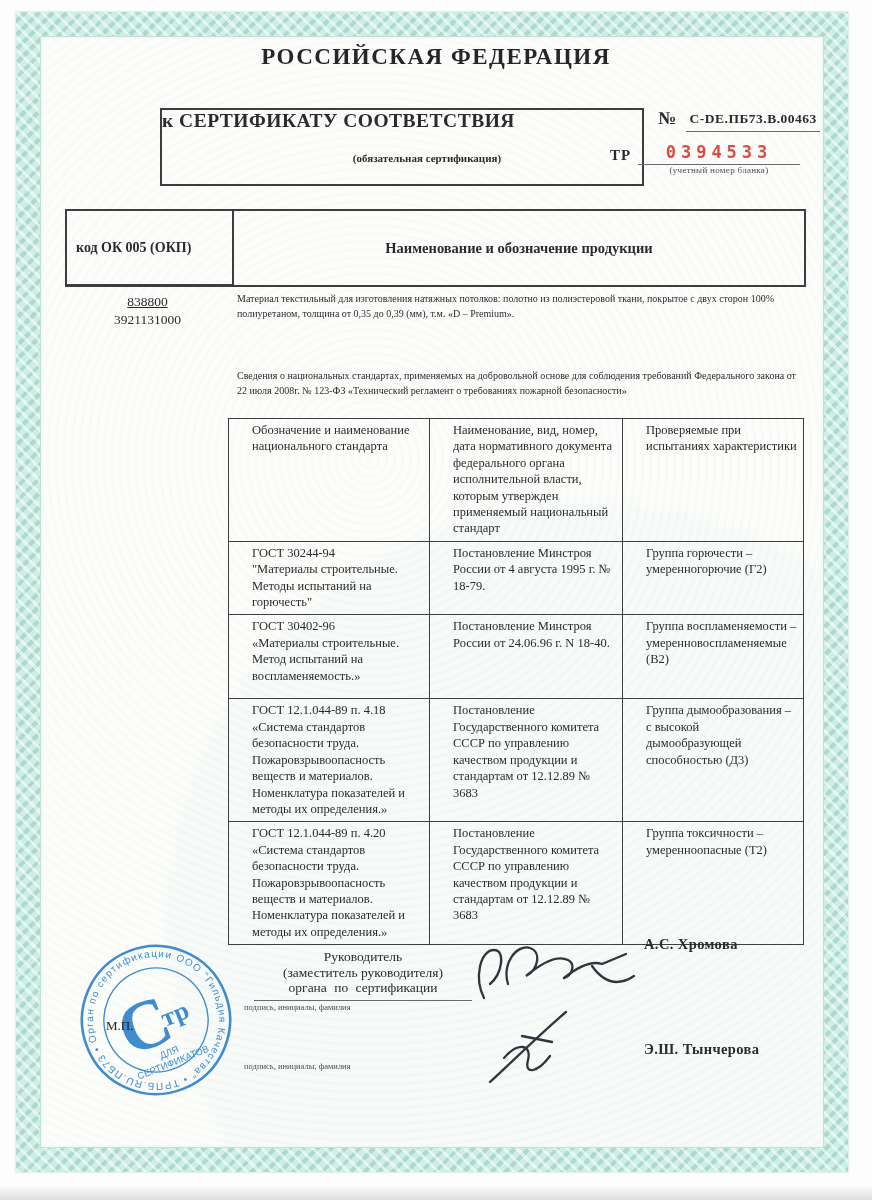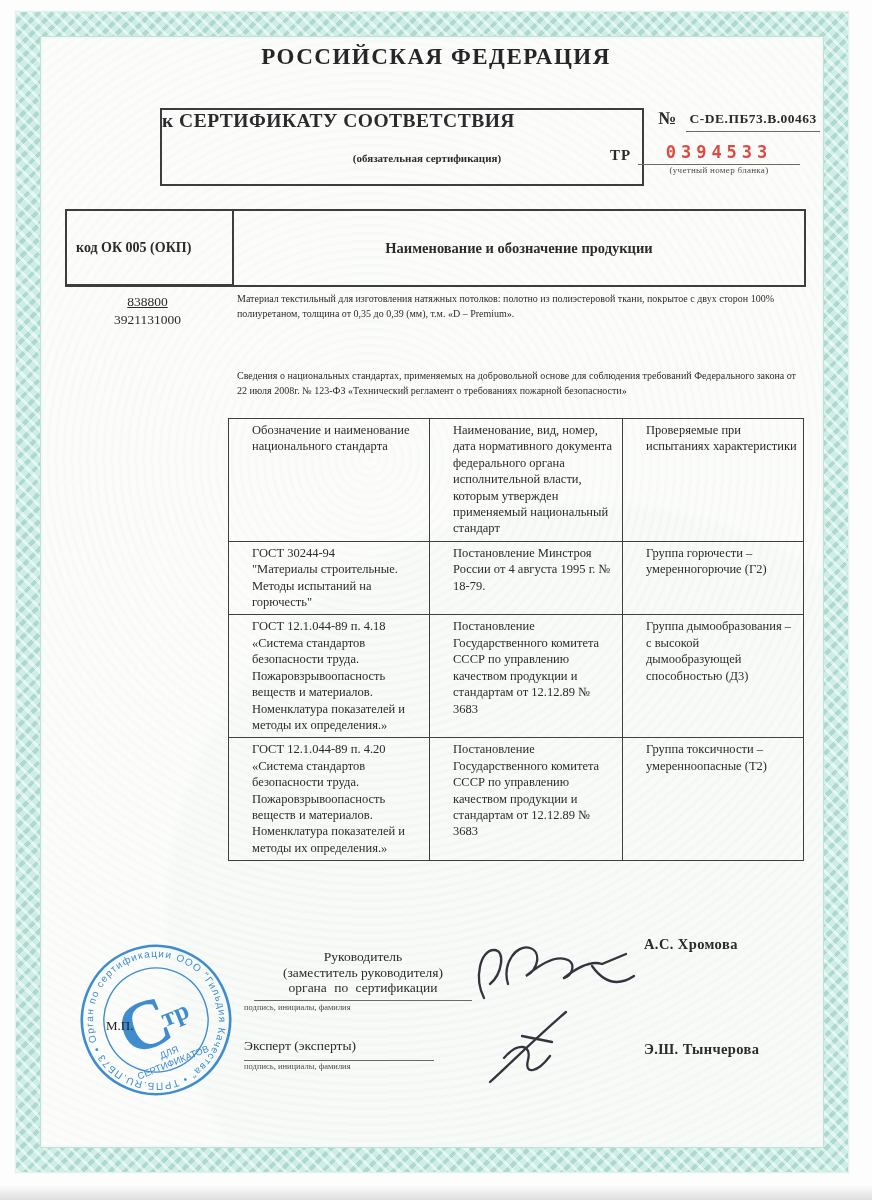--- a/index.html
+++ b/index.html
@@ -134,20 +134,26 @@
       <td>Обозначение и наименование национального стандарта</td>
       <td>Наименование, вид, номер, дата нормативного документа федерального органа исполнительной власти, которым утвержден применяемый национальный стандарт</td>
       <td>Проверяемые при испытаниях характеристики</td>
     </tr>
     <tr class="r1">
       <td>ГОСТ 30244-94
 "Материалы строительные. Методы испытаний на горючесть"</td>
       <td>Постановление Минстроя России от 4 августа 1995 г. № 18-79.</td>
       <td>Группа горючести – умеренногорючие (Г2)</td>
     </tr>
+    <tr class="r2">
+      <td>ГОСТ 30402-96
+«Материалы строительные. Метод испытаний на воспламеняемость.»</td>
+      <td>Постановление Минстроя России от 24.06.96 г. N 18-40.</td>
+      <td>Группа воспламеняемости – умеренновоспламеняемые (В2)</td>
+    </tr>
     <tr class="r3">
       <td>ГОСТ 12.1.044-89 п. 4.18
 «Система стандартов безопасности труда. Пожаровзрывоопасность веществ и материалов. Номенклатура показателей и методы их определения.»</td>
       <td>Постановление Государственного комитета СССР по управлению качеством продукции и стандартам от 12.12.89 № 3683</td>
       <td>Группа дымообразования – с высокой дымообразующей способностью (Д3)</td>
     </tr>
     <tr class="r4">
       <td>ГОСТ 12.1.044-89 п. 4.20
 «Система стандартов безопасности труда. Пожаровзрывоопасность веществ и материалов. Номенклатура показателей и методы их определения.»</td>
       <td>Постановление Государственного комитета СССР по управлению качеством продукции и стандартам от 12.12.89 № 3683</td>
@@ -183,21 +189,20 @@
   <svg class="abs sig1" width="180" height="80" viewBox="0 0 180 80">
     <g fill="none" stroke="#34343e" stroke-width="2.3" stroke-linecap="round">
       <path d="M16,62 C6,42 12,14 26,14 C38,14 34,38 22,48"></path>
       <path d="M40,48 C34,28 48,8 62,12 C74,16 70,34 58,40 C70,30 88,18 100,24 C108,28 104,40 96,42"></path>
       <path d="M96,42 C106,34 122,24 134,28 L158,18"></path>
       <path d="M124,30 C134,44 148,52 166,40"></path>
     </g>
   </svg>
   <div class="abs b name-head">А.С. Хромова</div>
 
-  <div class="abs role-expert">Эксперт (эксперты)</div>
   <div class="abs cap-expert">подпись, инициалы, фамилия</div>
   <svg class="abs sig2" width="110" height="85" viewBox="0 0 110 85">
     <g fill="none" stroke="#34343e" stroke-width="2.3" stroke-linecap="round">
       <path d="M8,74 C30,54 58,26 84,4"></path>
       <path d="M22,50 C36,34 50,36 46,52 C42,68 56,64 68,48"></path>
       <path d="M40,28 L70,34"></path>
     </g>
   </svg>
   <div class="abs b name-expert">Э.Ш. Тынчерова</div>
 

